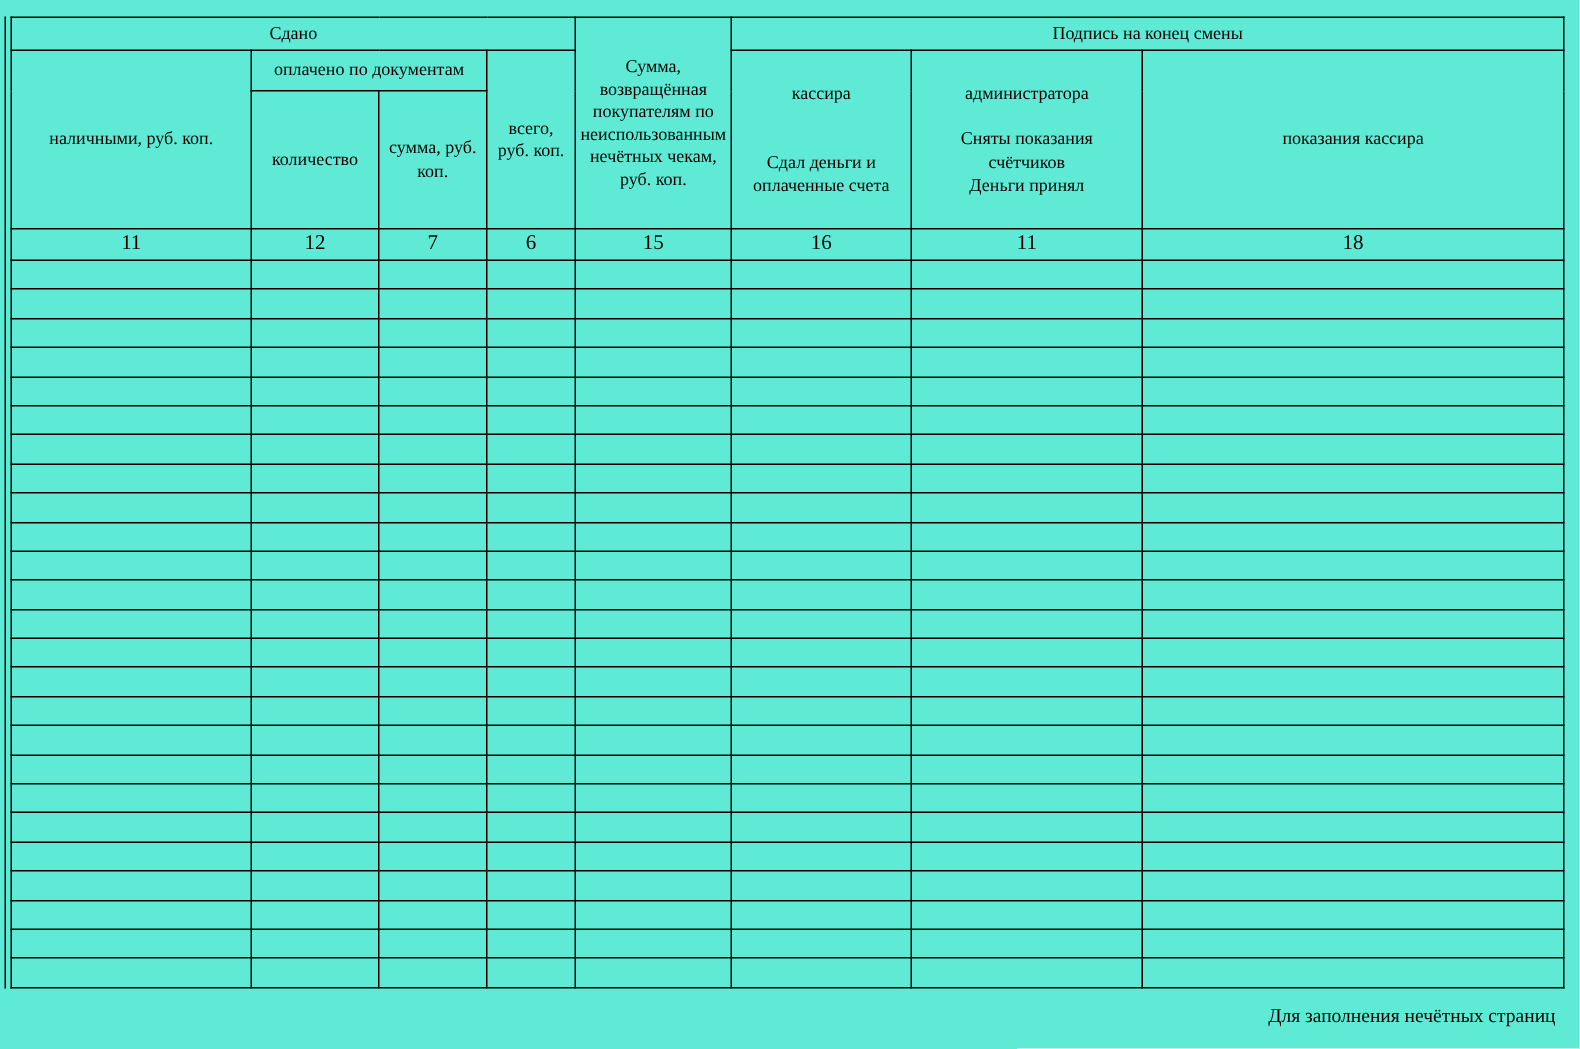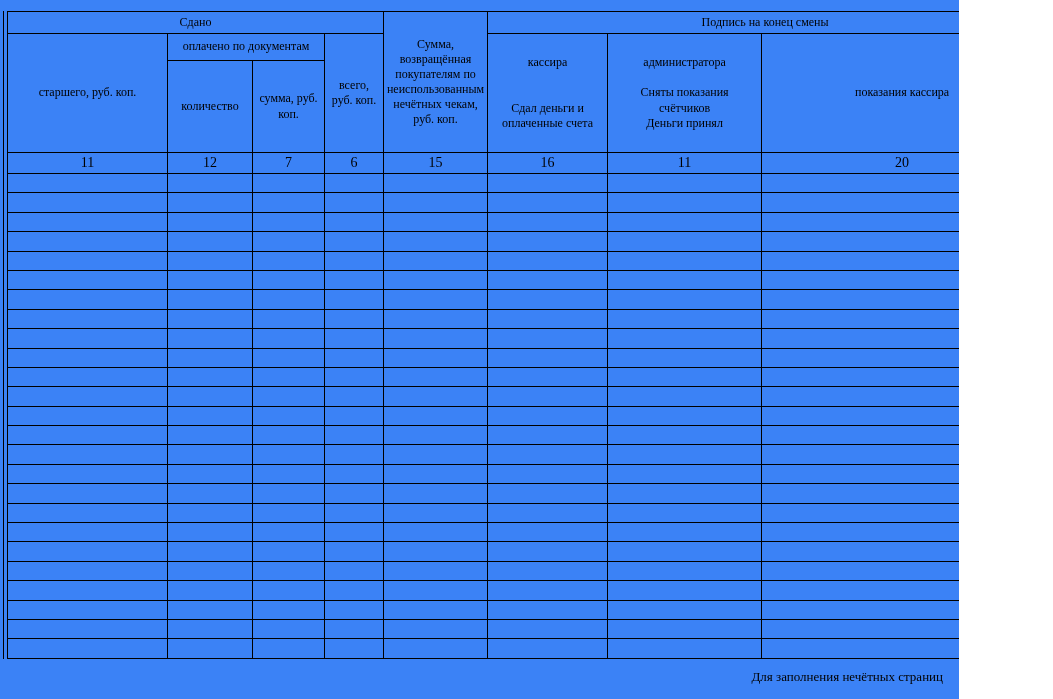--- a/index.html
+++ b/index.html
@@ -3,23 +3,23 @@
 <meta charset="utf-8">
 <style>
   * { margin: 0; padding: 0; box-sizing: border-box; }
   html, body { background: #ffffff; }
   body {
     font-family: "Liberation Serif", "DejaVu Serif", serif;
     color: #000000;
   }
   .page {
     position: relative;
-    width: 959px;
+    width: 1053px;
     height: 699px;
-    background: #3b82f6;
+    background: #5eead4;
     overflow: hidden;
     padding-left: 28px;
   }
   
   .table-wrap {
     position: absolute;
     left: 3px;
     top: 11px;
     border-left: 1px solid #000;
     padding-left: 3px;
@@ -77,21 +77,21 @@
           <td colspan="4">Сдано</td>
           <td rowspan="3" class="cell-col15">Сумма,
 возвращённая
 покупателям по
 неиспользованным
 нечётных чекам,
 руб. коп.</td>
           <td colspan="3">Подпись на конец смены</td>
         </tr>
         <tr class="row-sub">
-          <td rowspan="2">старшего, руб. коп.</td>
+          <td rowspan="2">наличными, руб. коп.</td>
           <td colspan="2">оплачено по документам</td>
           <td rowspan="2">всего,
 руб. коп.</td>
           <td rowspan="2">кассира
 
 
 Сдал деньги и
 оплаченные счета</td>
           <td rowspan="2">администратора
 
@@ -106,21 +106,21 @@
 коп.</td>
         </tr>
         <tr class="row-numbers">
           <td>11</td>
           <td>12</td>
           <td>7</td>
           <td>6</td>
           <td>15</td>
           <td>16</td>
           <td>11</td>
-          <td>20</td>
+          <td>18</td>
         </tr>
       </thead>
       <tbody>
           <tr>
             <td></td>
             <td></td>
             <td></td>
             <td></td>
             <td></td>
             <td></td>

